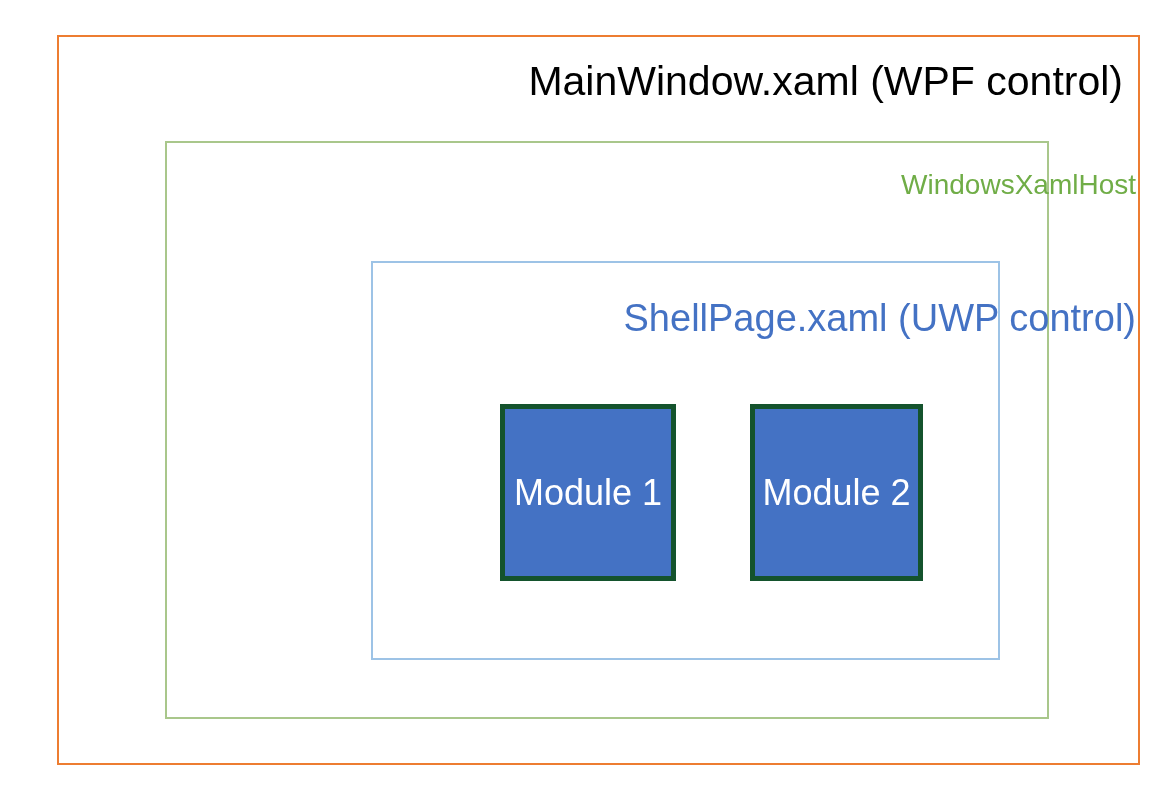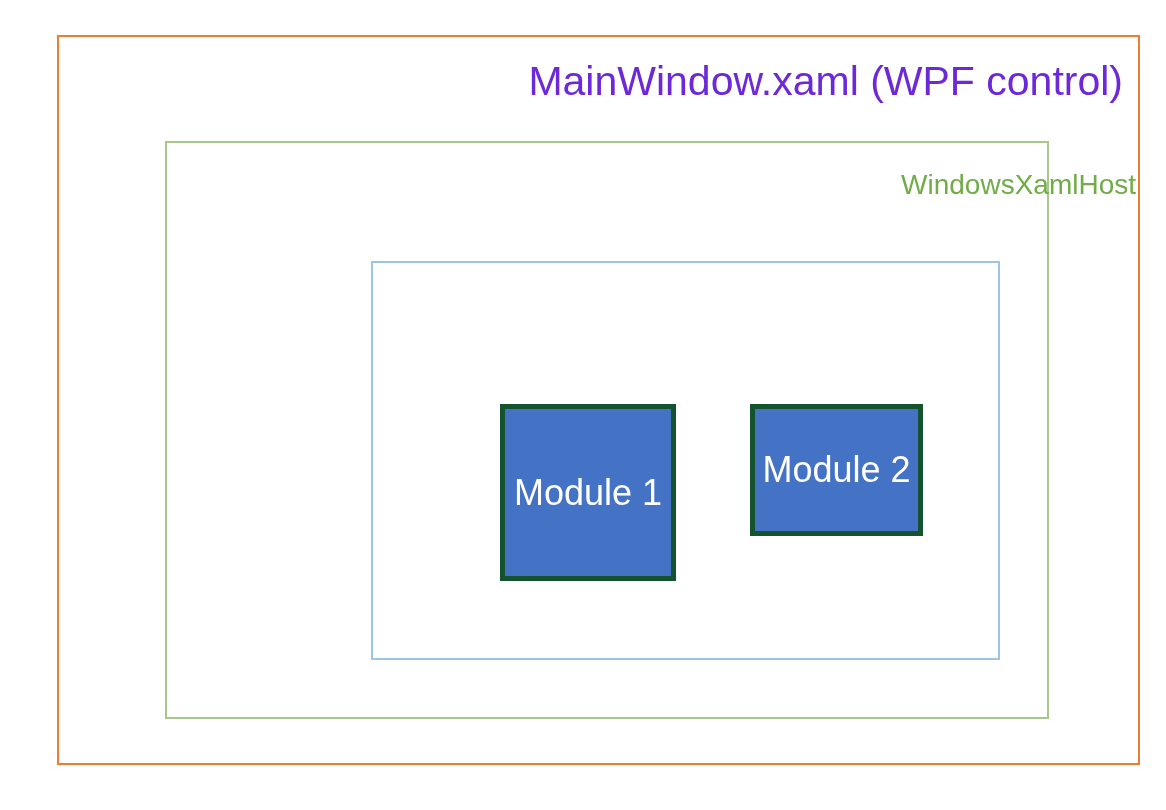--- a/index.html
+++ b/index.html
@@ -58,21 +58,21 @@
     text-align: right;
     white-space: nowrap;
     line-height: 1.1;
     font-weight: 400;
   }
 
   .title-outer {
     right: 43px;
     top: 59px;
     font-size: 41px;
-    color: #6d28d9;
+    color: #000000;
     margin-left: 48px;
   }
 
   .title-middle {
     right: 30px;
     top: 170px;
     font-size: 28px;
     color: #70AD47;
   }
 
@@ -104,40 +104,41 @@
     left: 500px;
     top: 404px;
     width: 176px;
     height: 177px;
   }
 
   .module-2 {
     left: 750px;
     top: 404px;
     width: 173px;
-    height: 132px;
+    height: 177px;
   }
 
   .module-label {
     display: block;
     max-width: 100%;
   }
 </style>
 </head>
 <body>
 
 <div id="canvas">
 
   <div class="box box-outer"></div>
   <div class="box-title title-outer">MainWindow.xaml (WPF control)</div>
 
   <div class="box box-middle"></div>
   <div class="box-title title-middle">WindowsXamlHost</div>
 
   <div class="box box-inner"></div>
+  <div class="box-title title-inner">ShellPage.xaml (UWP control)</div>
 
   <div class="module module-1">
     <span class="module-label">Module 1</span>
   </div>
 
   <div class="module module-2">
     <span class="module-label">Module 2</span>
   </div>
 
 </div>

